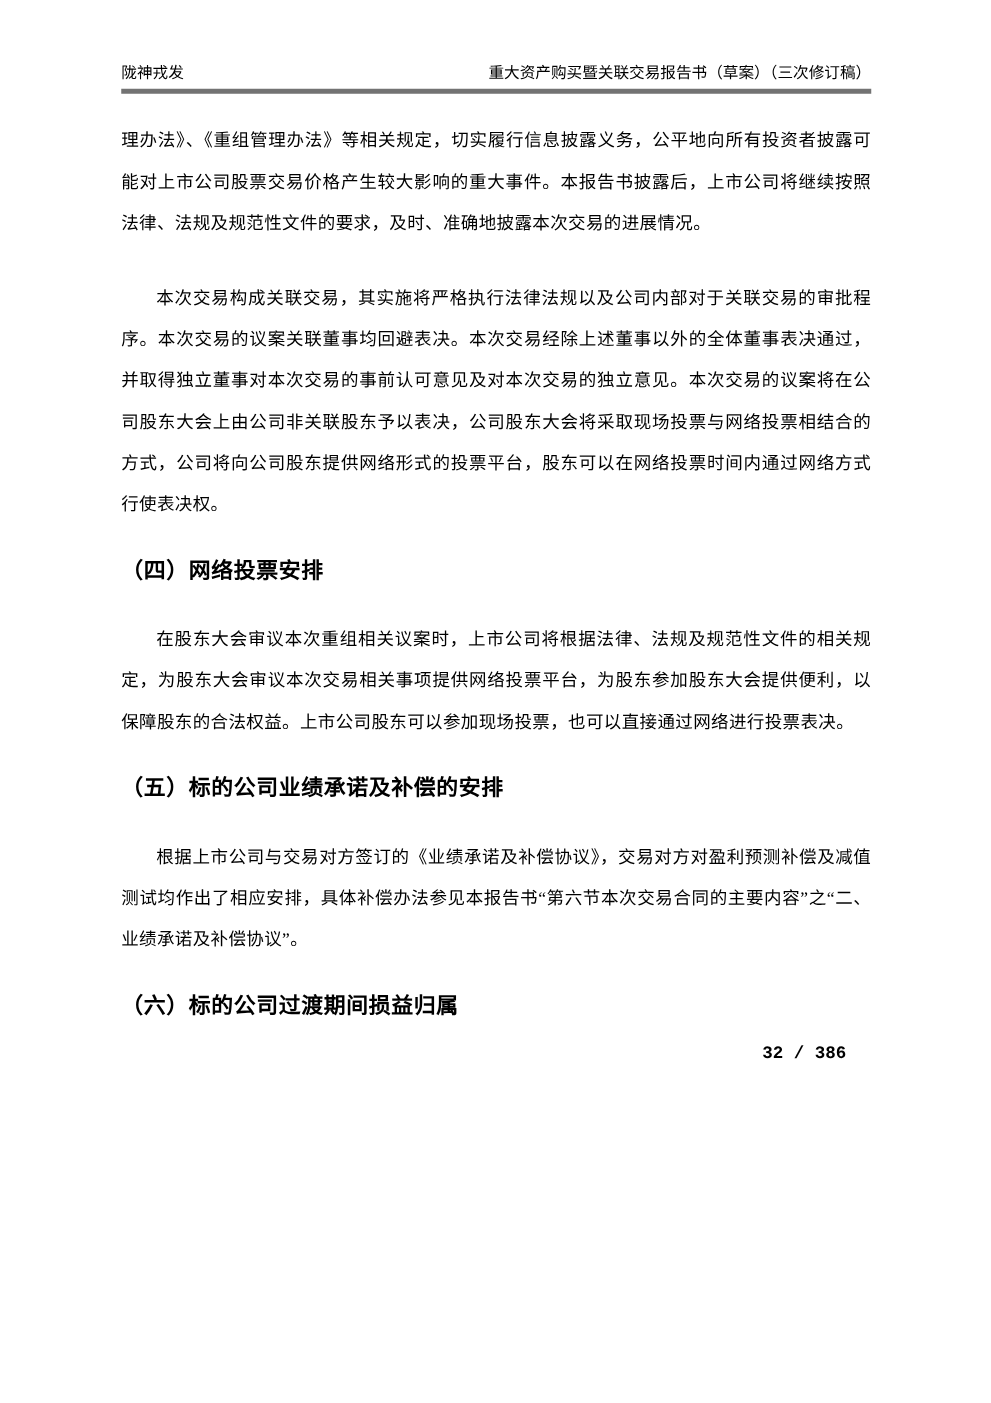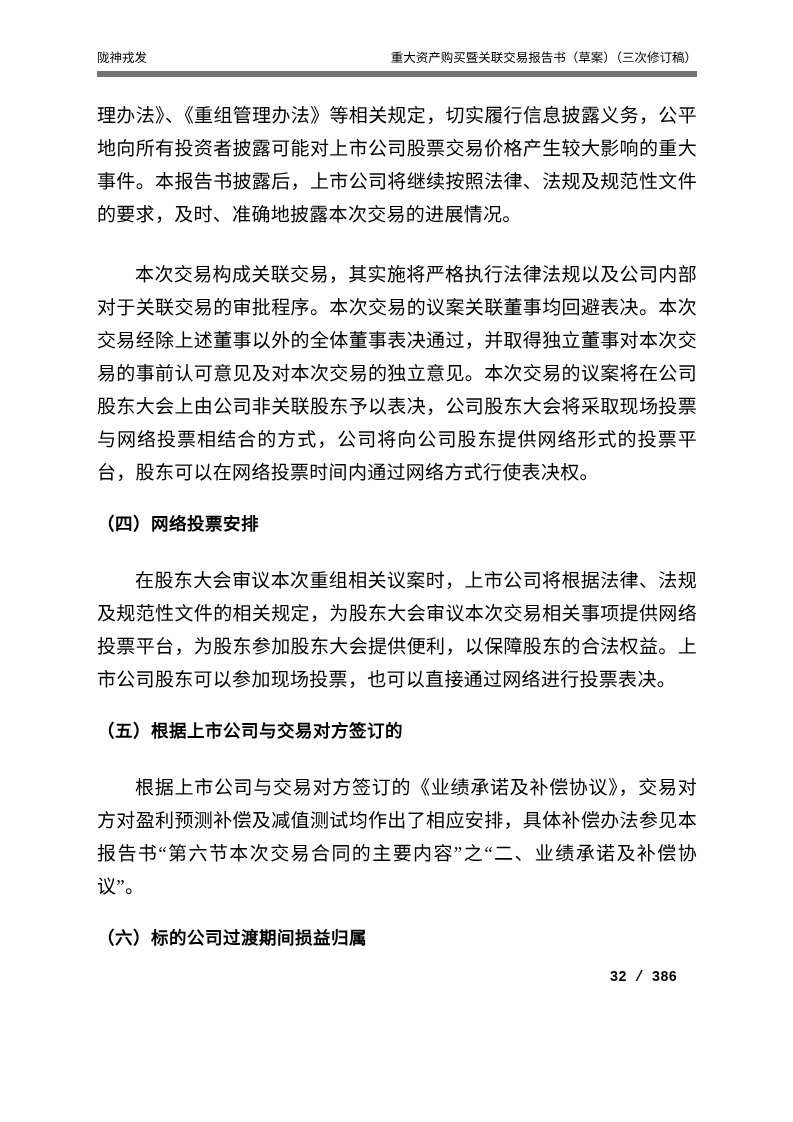--- a/index.html
+++ b/index.html
@@ -15,24 +15,24 @@
     color: #000000;
     overflow: hidden;
   }
   .doc-header {
     display: flex;
     justify-content: space-between;
     align-items: flex-end;
     font-size: 12.5px;
     line-height: 1.3;
     padding-bottom: 5px;
-    border-bottom: 6px solid #737373;
+    border-bottom: 4px solid #737373;
   }
   .para {
-    font-size: 19px;
+    font-size: 14px;
     line-height: 33px;
     text-align: justify;
     letter-spacing: 0.3px;
   }
   .para.indent { text-indent: 2em; margin-top: 27px; }
   .intro { margin-top: 22px; }
   .sec-heading {
     font-family: "Liberation Sans", "DejaVu Sans", sans-serif;
     font-weight: bold;
     font-size: 17.5px;
@@ -60,20 +60,20 @@
     <span>重大资产购买暨关联交易报告书（草案）（三次修订稿）</span>
   </div>
 
   <p class="para intro">理办法》、《重组管理办法》等相关规定，切实履行信息披露义务，公平地向所有投资者披露可能对上市公司股票交易价格产生较大影响的重大事件。本报告书披露后，上市公司将继续按照法律、法规及规范性文件的要求，及时、准确地披露本次交易的进展情况。</p>
 
   <p class="para indent">本次交易构成关联交易，其实施将严格执行法律法规以及公司内部对于关联交易的审批程序。本次交易的议案关联董事均回避表决。本次交易经除上述董事以外的全体董事表决通过，并取得独立董事对本次交易的事前认可意见及对本次交易的独立意见。本次交易的议案将在公司股东大会上由公司非关联股东予以表决，公司股东大会将采取现场投票与网络投票相结合的方式，公司将向公司股东提供网络形式的投票平台，股东可以在网络投票时间内通过网络方式行使表决权。</p>
 
   <h2 class="sec-heading">（四）网络投票安排</h2>
   <p class="para indent">在股东大会审议本次重组相关议案时，上市公司将根据法律、法规及规范性文件的相关规定，为股东大会审议本次交易相关事项提供网络投票平台，为股东参加股东大会提供便利，以保障股东的合法权益。上市公司股东可以参加现场投票，也可以直接通过网络进行投票表决。</p>
 
-  <h2 class="sec-heading">（五）根据上市公司与交易对方签订的</h2>
+  <h2 class="sec-heading">（五）标的公司业绩承诺及补偿的安排</h2>
   <p class="para indent">根据上市公司与交易对方签订的《业绩承诺及补偿协议》，交易对方对盈利预测补偿及减值测试均作出了相应安排，具体补偿办法参见本报告书“第六节本次交易合同的主要内容”之“二、业绩承诺及补偿协议”。</p>
 
   <h2 class="sec-heading">（六）标的公司过渡期间损益归属</h2>
 
   <div class="doc-footer">32 / 386</div>
 
 </div>
 
 </body></html>

